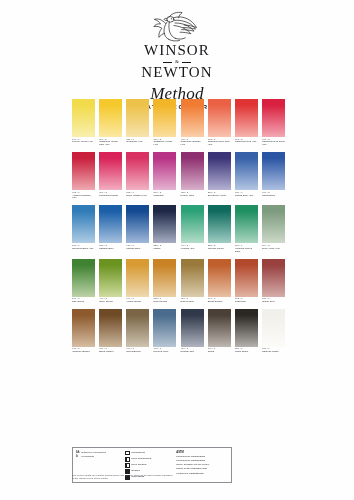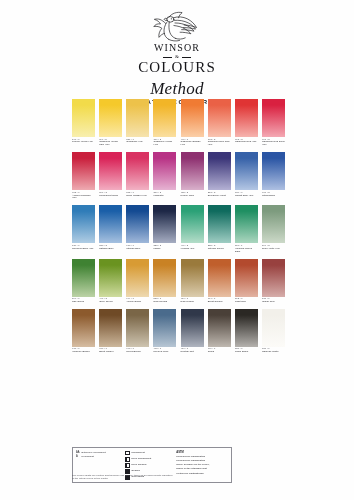--- a/index.html
+++ b/index.html
@@ -16,21 +16,21 @@
   }
 
   
   .masthead{
     position:absolute;left:0;right:0;top:8px;
     display:flex;flex-direction:column;align-items:center;
   }
   .crest{width:62px;height:34px;display:block;}
   .brand-winsor{
     font-family:"Liberation Serif", serif;
-    font-size:10px;letter-spacing:1.1px;color:#16161a;
+    font-size:15px;letter-spacing:1.1px;color:#16161a;
     line-height:1;margin-top:1px;
   }
   .brand-amp{
     font-family:"Liberation Serif", serif;
     font-size:5px;color:#16161a;line-height:1;
     position:relative;margin:1px 0;
   }
   .brand-amp:before,.brand-amp:after{
     content:"";position:absolute;top:50%;width:9px;height:1px;background:#16161a;
   }
@@ -130,21 +130,21 @@
         <path d="M45 27 C44 34 44 41 46 47 C48 53 52 57 57 59"></path>
         <path d="M40 28 C36 34 34 41 35 48 C36 54 39 58 44 61"></path>
         <path d="M30 40 C26 45 24 51 25 57 C28 53 32 50 36 49"></path>
         <path d="M57 59 C63 61 70 61 76 58"></path>
         <path d="M44 61 C50 64 58 65 65 63"></path>
       </g>
       <circle cx="49" cy="21" r="1.1" fill="#16161a"></circle>
     </svg>
     <div class="brand-winsor">WINSOR</div>
     <div class="brand-amp">&amp;</div>
-    <div class="brand-newton">COLOURS</div>
+    <div class="brand-newton">NEWTON</div>
     <div class="brand-cotman">Method</div>
     <div class="brand-wc">WATER COLOURS</div>
   </div>
 
   <div class="grid">
       <div class="cell">
         <div class="chip" style="background: linear-gradient(rgb(242, 219, 74) 0%, rgb(242, 219, 74) 16%, rgb(248, 239, 174) 100%);"></div>
         <div class="lbl">
           <div class="code">346 / 1</div>
           <div class="nm">Lemon Yellow Hue</div>

